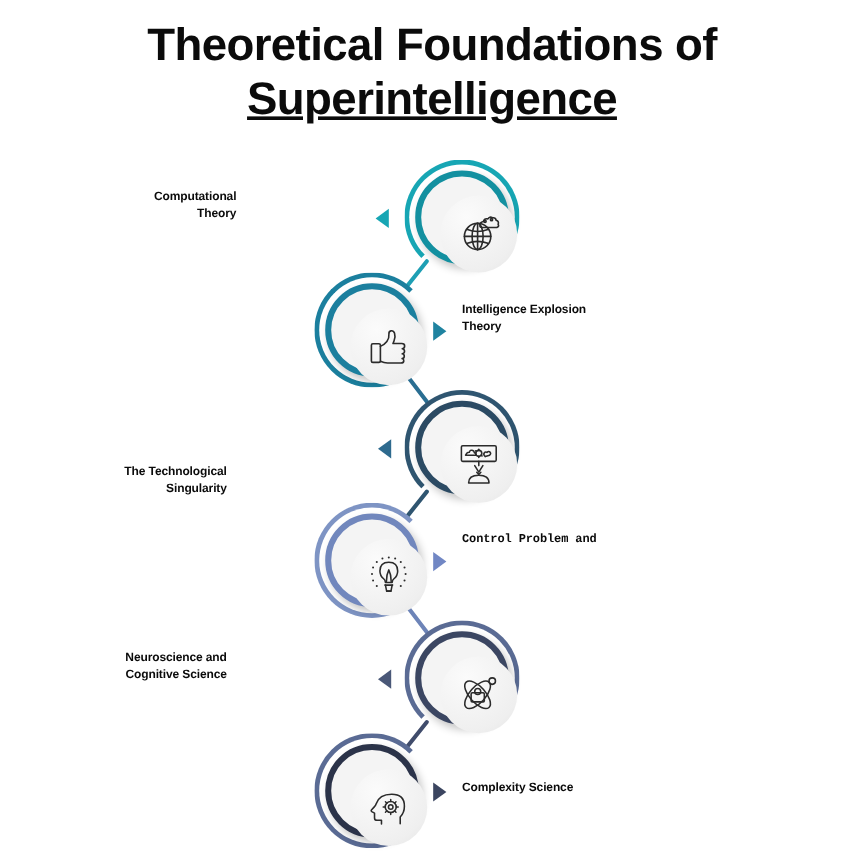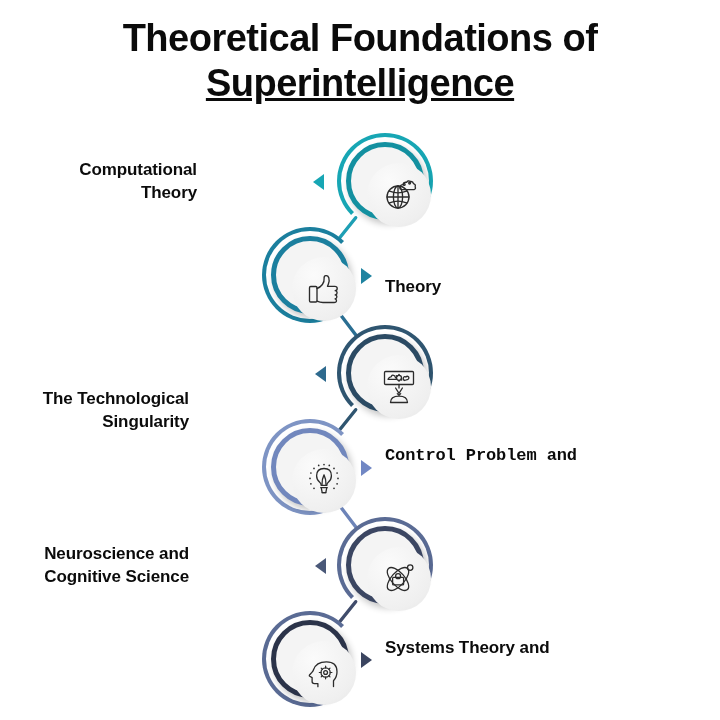--- a/index.html
+++ b/index.html
@@ -58,21 +58,21 @@
     left:16px;top:16px;width:64px;height:64px;
     border-radius:50%;
     background:radial-gradient(circle at 34% 28%, #fbfbfb 0%, #efefef 72%, #e4e4e4 100%);
     display:flex;align-items:center;justify-content:center;
   }
   .icon-wrap svg{display:block;}
 
   
   .label{
     position:absolute;
-    font-size:17px;
+    font-size:10px;
     font-weight:bold;
     line-height:1.38;
     color:#0b0b0b;
     letter-spacing:-0.1px;
   }
   .label.right{text-align:right;}
   .label.left{text-align:left;}
 
   
   .marker{
@@ -129,21 +129,21 @@
         <div class="ring-outer" style="border-color: rgb(27, 127, 158) transparent rgb(27, 127, 158) rgb(27, 127, 158);"></div>
         <div class="ring-inner" style="border-color: rgb(27, 127, 158);">
           <div class="icon-wrap">
             <svg width="40" height="40" viewBox="0 0 40 40" fill="none" stroke="#2b2b2b" stroke-width="1.35" stroke-linecap="round" stroke-linejoin="round">
     <rect x="5.5" y="17.5" width="7.5" height="15.5" rx="1.2"></rect>
     <path d="M13 19.5 q3.2 -1.1 5.4 -4 q2.1 -2.8 1.7 -6.2 q-0.2 -2.3 1.7 -2.6 q2.2 -0.3 3 2 q0.9 2.8 -0.4 6.2 l-0.9 2.4 l7.3 0 q2.4 0 2.4 2.1 q0 2 -2 2.2 q1.9 0.2 1.9 2.1 q0 1.8 -1.9 2.1 q1.7 0.3 1.7 2 q0 1.7 -1.8 2 q1.5 0.4 1.4 1.9 q-0.1 1.8 -2.4 1.8 l-11.1 0 q-3 0 -6 -1.4"></path>
   </svg>
           </div>
         </div>
       </div>
-      <div class="label left" style="top: 252px; width: 210px; left: 385px;"><br><span>Theory</span></div>
+      <div class="label left" style="top: 252px; width: 210px; left: 385px;"><span>Intelligence Explosion</span><br><span>Theory</span></div>
       <div class="marker pt-right" style="left: 361px; top: 268px; border-left-color: rgb(31, 131, 160);"></div>
       <div class="node" style="left: 337px; top: 325px;">
         <div class="ring-outer" style="border-color: rgb(47, 85, 112) rgb(47, 85, 112) transparent;"></div>
         <div class="ring-inner" style="border-color: rgb(43, 74, 99);">
           <div class="icon-wrap">
             <svg width="42" height="42" viewBox="0 0 42 42" fill="none" stroke="#2b2b2b" stroke-width="1.3" stroke-linecap="round" stroke-linejoin="round">
     <rect x="6.5" y="5.5" width="29" height="13" rx="1.1"></rect>
     <path d="M10 13.3 q1.2 -2.6 3.1 -2.4 q0.7 -2.3 2.6 -1.6 q1.5 0.2 1.6 2 q1.4 0.2 1.3 2z"></path>
     <circle cx="21" cy="11.8" r="2.5"></circle>
     <line x1="21" y1="8.3" x2="21" y2="9.3"></line>
@@ -223,17 +223,17 @@
       <line x1="27.2" y1="20.5" x2="28.9" y2="20.5"></line>
       <line x1="18.2" y1="16.1" x2="19.4" y2="17.3"></line>
       <line x1="25.8" y1="23.7" x2="27" y2="24.9"></line>
       <line x1="18.2" y1="24.9" x2="19.4" y2="23.7"></line>
       <line x1="25.8" y1="17.3" x2="27" y2="16.1"></line>
     </g>
   </svg>
           </div>
         </div>
       </div>
-      <div class="label left" style="top: 636px; width: 205px; left: 385px;"><span>Systems Theory and</span><br></div>
+      <div class="label left" style="top: 636px; width: 205px; left: 385px;"><br><span>Complexity Science</span></div>
       <div class="marker pt-right" style="left: 361px; top: 652px; border-left-color: rgb(59, 69, 96);"></div>
     </div>
 
 </div>
 
 </body></html>

